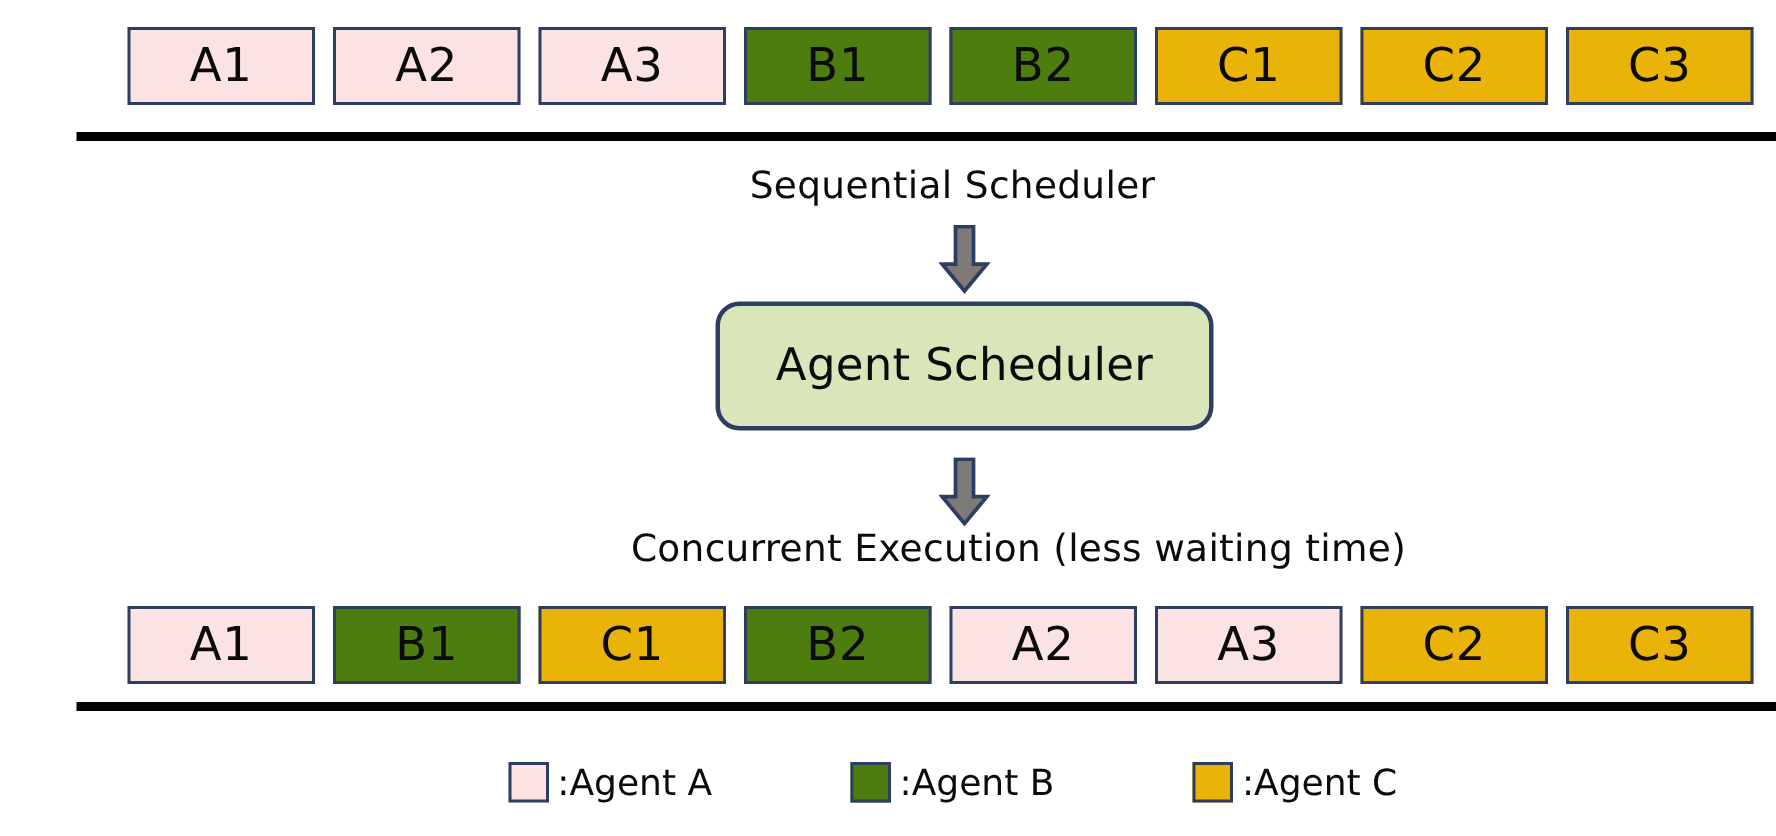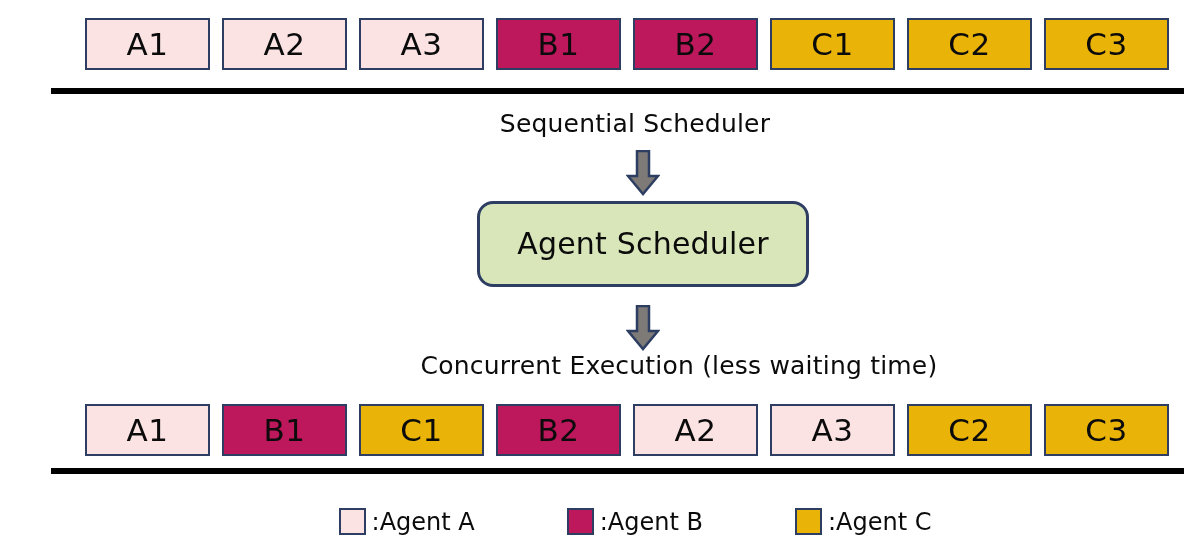--- a/index.html
+++ b/index.html
@@ -50,21 +50,21 @@
     font-size: 31px;
     line-height: 1;
     letter-spacing: 0.5px;
     color: #0b0b0b;
     font-family: "DejaVu Sans", "Liberation Sans", sans-serif;
   }
   .task-box:first-child { margin-left: 42px; }
   .task-box:last-child { margin-right: 0; }
 
   .fill-a { background: #fbe3e4; }
-  .fill-b { background: #be185d; }
+  .fill-b { background: #4d7c0f; }
   .fill-c { background: #eab308; }
 
   
   .axis {
     position: absolute;
     left: 8px;
     width: 1172px;
     height: 18px;
   }
   #axis-top    { top: 82px; }

